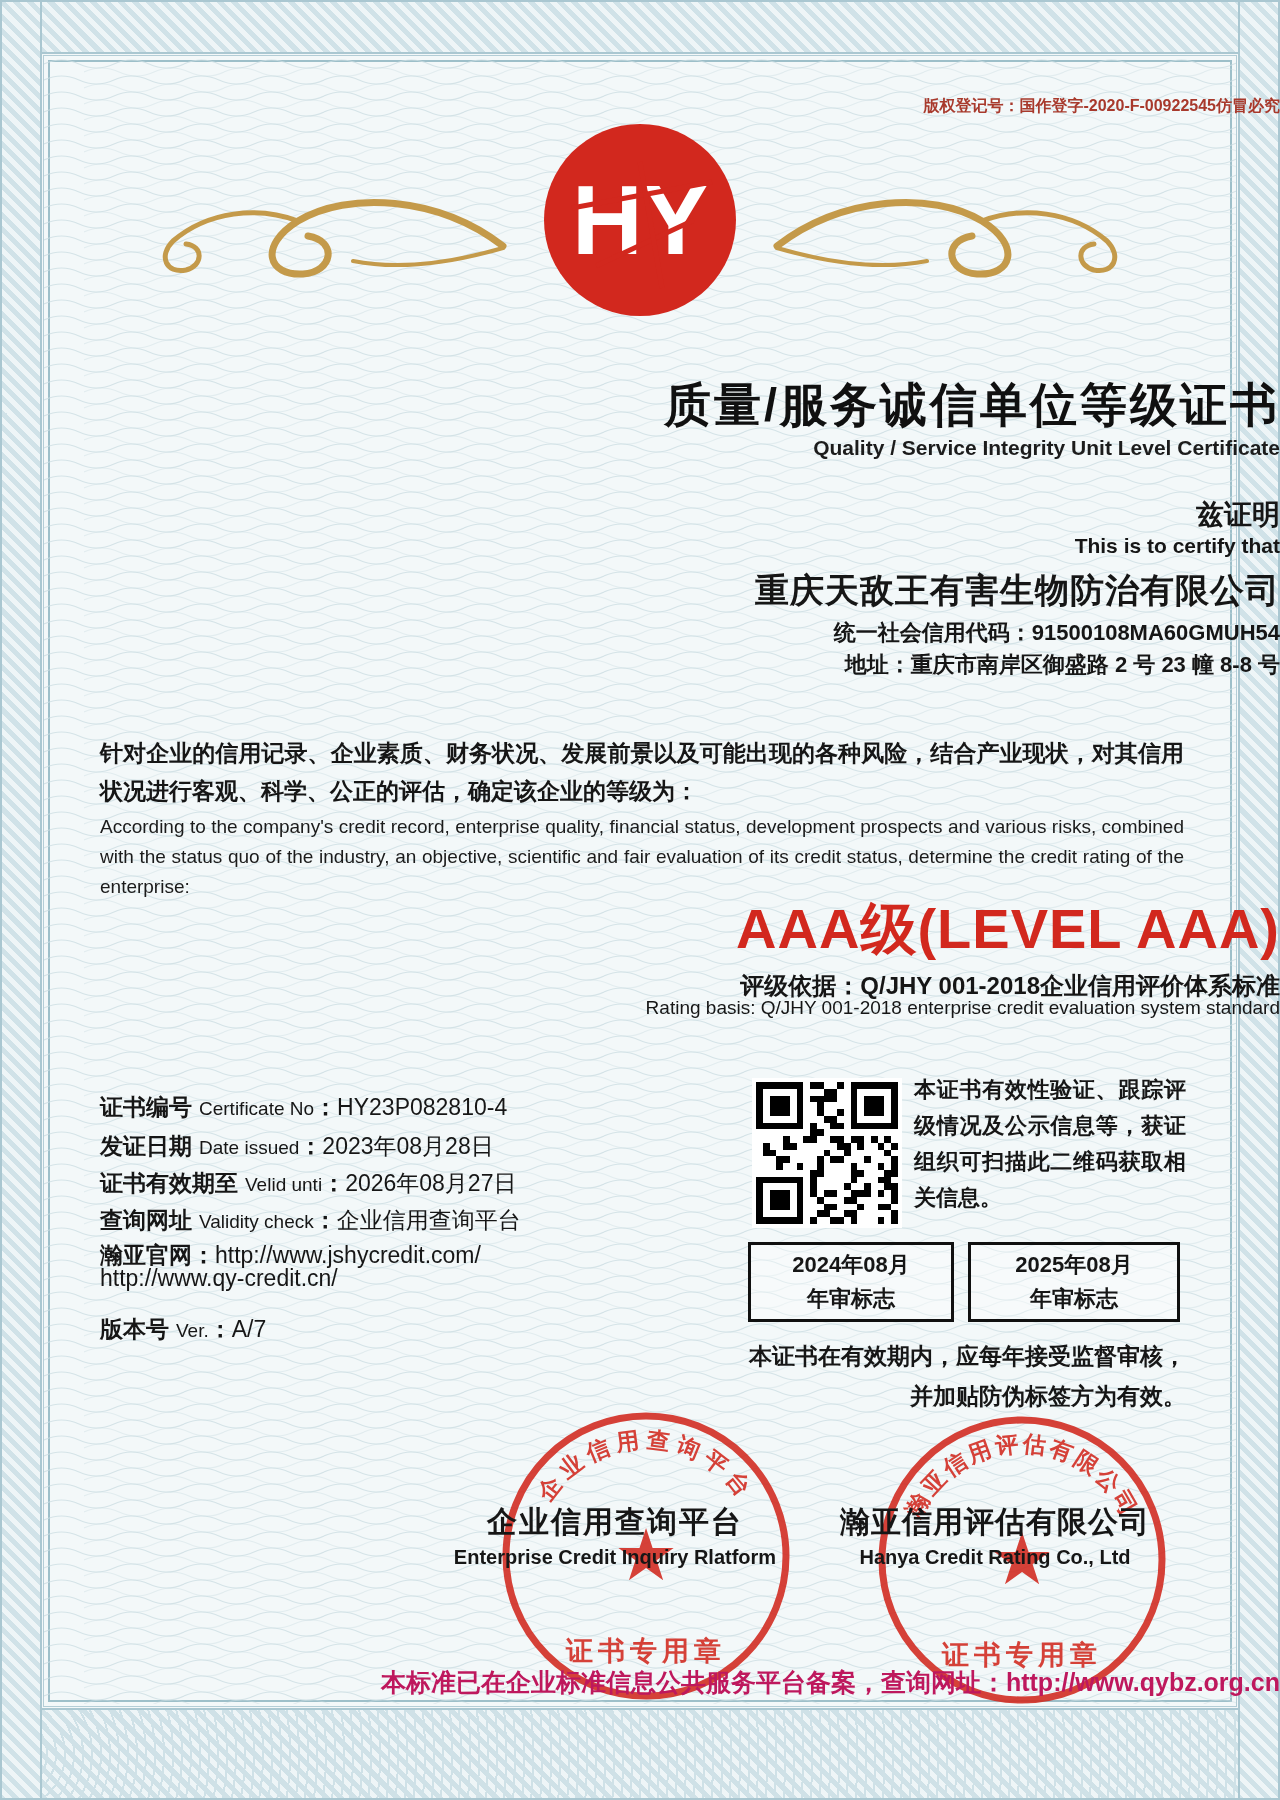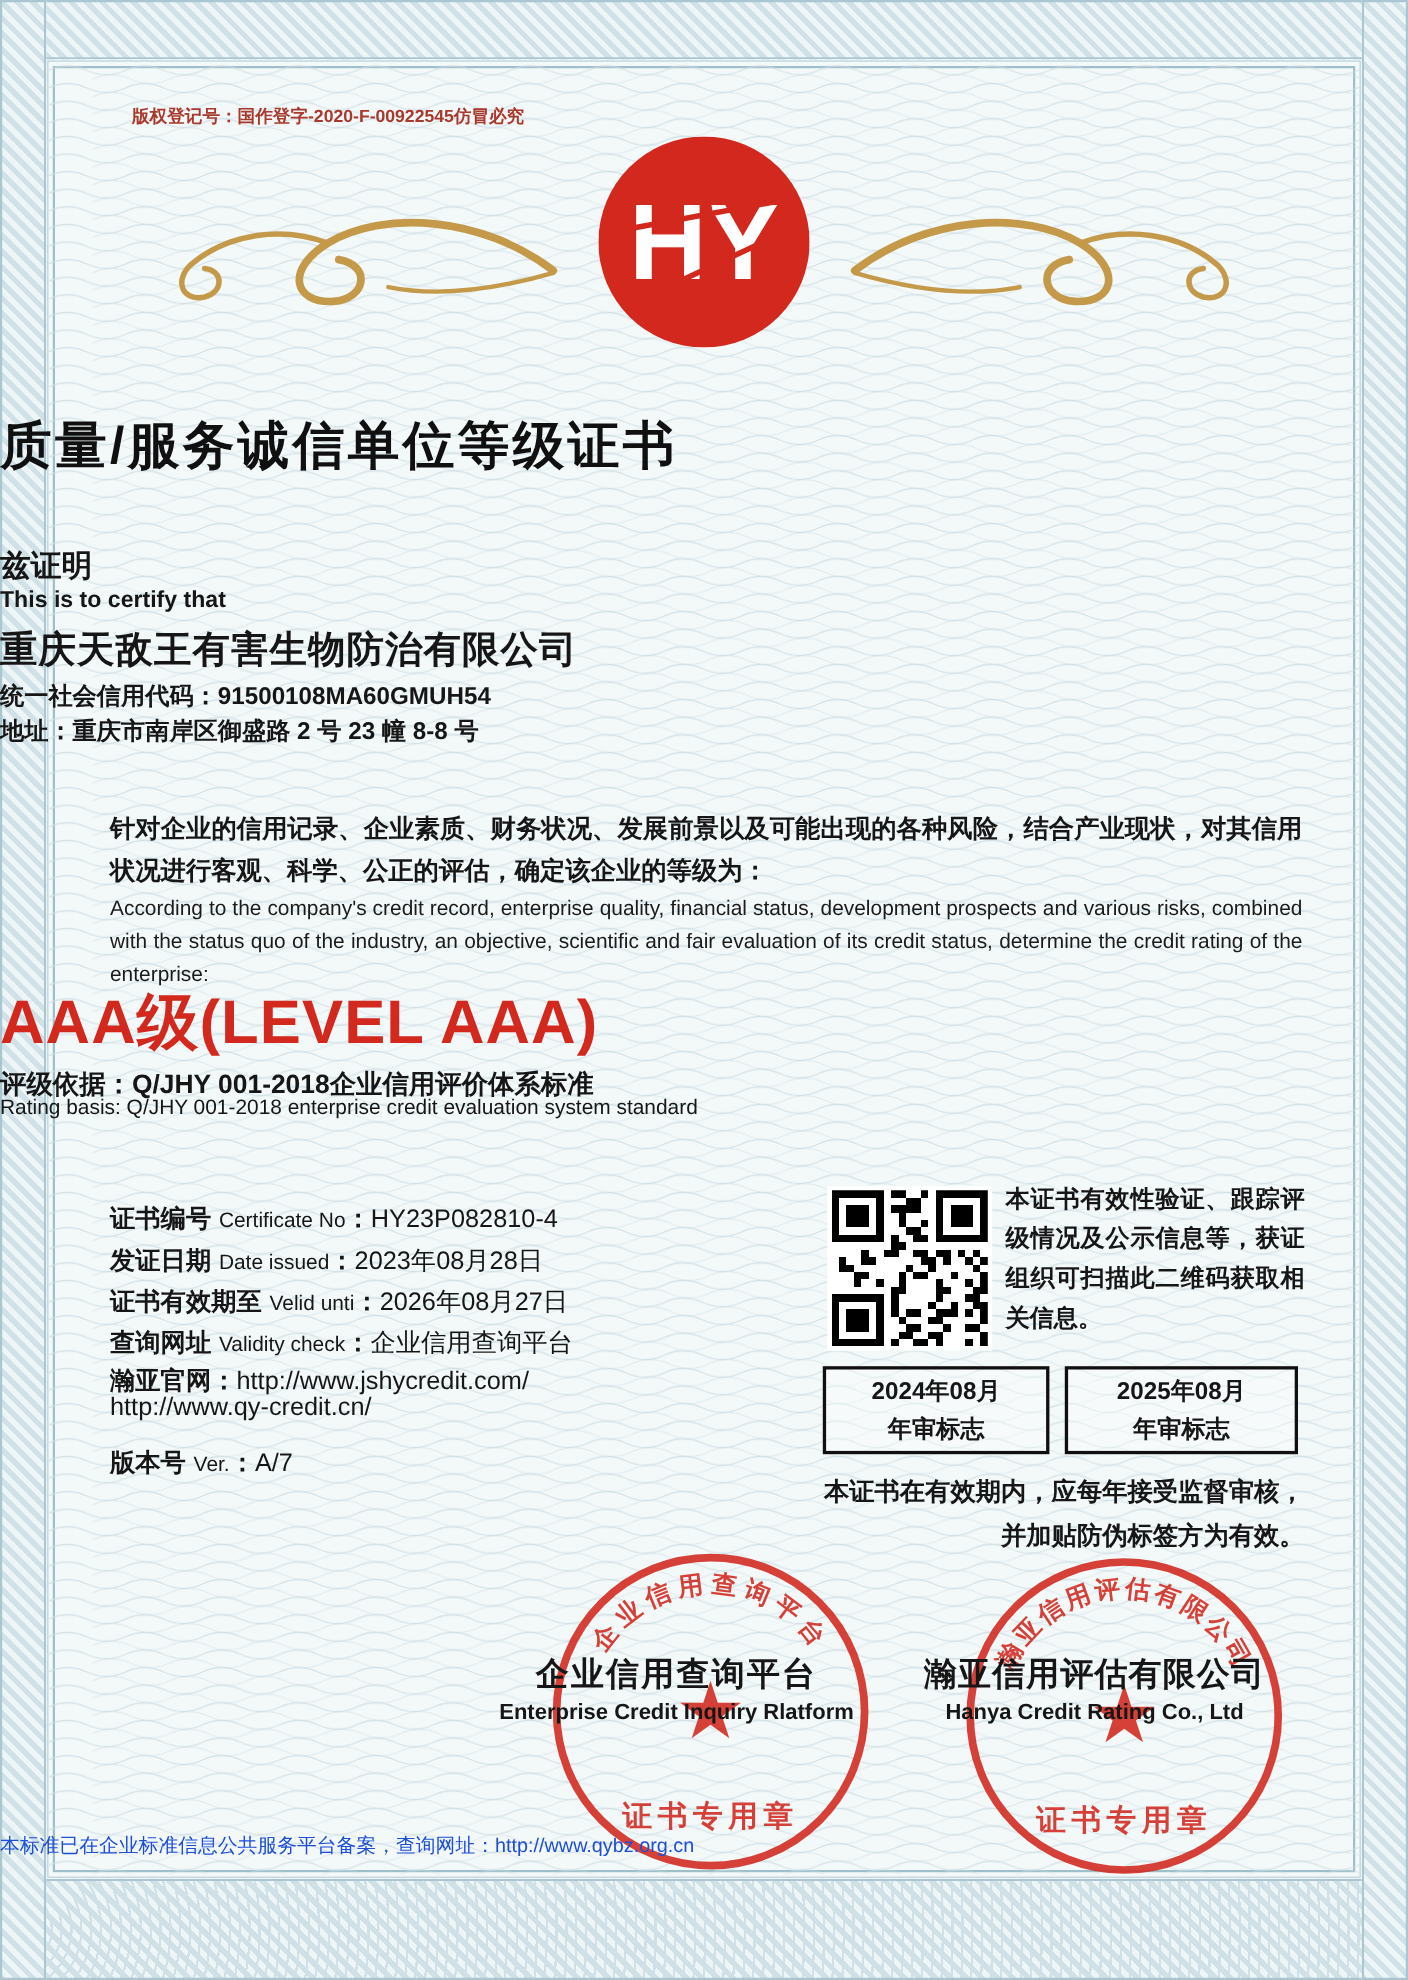--- a/index.html
+++ b/index.html
@@ -19,21 +19,21 @@
       background:
       repeating-radial-gradient(circle at 10px 46px,#cfe1e7 0 2px,rgba(255,255,255,0) 2px 9px),
       repeating-linear-gradient(45deg,#cfe1e7 0 5px,#eef5f7 5px 10px);}
   .band-left{top:0;bottom:0;left:0;width:42px;}
   .band-right{top:0;bottom:0;right:0;width:42px;}
   .frame{position:absolute;top:60px;left:48px;right:48px;bottom:98px;
     border:2px solid #9dbfc9;box-shadow:0 0 0 4px #f3f8f9,0 0 0 5px #b3cdd6;}
   .waves{position:absolute;top:56px;left:44px;width:1192px;height:1648px;pointer-events:none;}
 
   .abs{position:absolute;}
-  .ctr{left:0;right:0;text-align:left;}
+  .ctr{left:0;right:0;text-align:right;}
 
   .copyright{top:96px;font-size:16px;font-weight:600;color:#a8392c;padding-left:120px;}
 
   .logo-wrap{top:124px;left:544px;width:192px;height:192px;}
   .flourish{top:186px;width:360px;height:110px;}
   .fl-left{left:148px;} .fl-right{left:772px;transform:scaleX(-1);}
 
   .title-cn{top:374px;font-size:47px;font-weight:800;letter-spacing:3px;color:#101010;}
   .title-en{top:436px;font-size:21px;font-weight:600;color:#1c1c1c;}
   .certify-cn{top:496px;font-size:28px;font-weight:700;}
@@ -68,21 +68,21 @@
   .stamp{width:296px;height:296px;opacity:0.88;}
   .stamp-left{top:1408px;left:498px;}
   .stamp-right{top:1412px;left:874px;}
   .org{font-weight:800;}
   .org-cn-left{top:1502px;left:415px;width:400px;font-size:30px;letter-spacing:2px;}
   .org-en-left{top:1546px;left:415px;width:400px;font-size:20px;font-weight:600;}
   .org-cn-right{top:1502px;left:795px;width:400px;font-size:30px;letter-spacing:1px;}
   .org-en-right{top:1546px;left:795px;width:400px;font-size:20px;font-weight:600;}
   .org-cn-left,.org-en-left,.org-cn-right,.org-en-right{text-align:center;}
 
-  .footer{top:1666px;font-size:18px;font-weight:400;color:#1d4ed8;}
+  .footer{top:1666px;font-size:25px;font-weight:700;color:#be185d;}
 </style>
 </head>
 <body>
 
 <div class="cert">
 
   <div class="band band-top abs"></div>
   <div class="band band-bottom abs"></div>
   <div class="band band-left abs"></div>
   <div class="band band-right abs"></div>
@@ -121,20 +121,21 @@
       <text x="96" y="130" text-anchor="middle" font-size="98" font-weight="bold" font-family="Liberation Sans, DejaVu Sans, sans-serif" fill="#ffffff">HY</text>
       <g stroke="#d2281e" stroke-width="5">
         <line x1="28" y1="84" x2="168" y2="58"></line>
         <line x1="52" y1="142" x2="150" y2="96"></line>
         <line x1="96" y1="38" x2="118" y2="164"></line>
       </g>
     </svg>
   </div>
 
   <div class="abs ctr title-cn">质量/服务诚信单位等级证书</div>
+  <div class="abs ctr title-en">Quality / Service Integrity Unit Level Certificate</div>
   <div class="abs ctr certify-cn">兹证明</div>
   <div class="abs ctr certify-en">This is to certify that</div>
 
   <div class="abs ctr company">重庆天敌王有害生物防治有限公司</div>
   <div class="abs ctr credit-code">
     <span>统一社会信用代码：</span><span>91500108MA60GMUH54</span>
   </div>
   <div class="abs ctr address">
     <span>地址：</span><span>重庆市南岸区御盛路 2 号 23 幢 8-8 号</span>
   </div>

